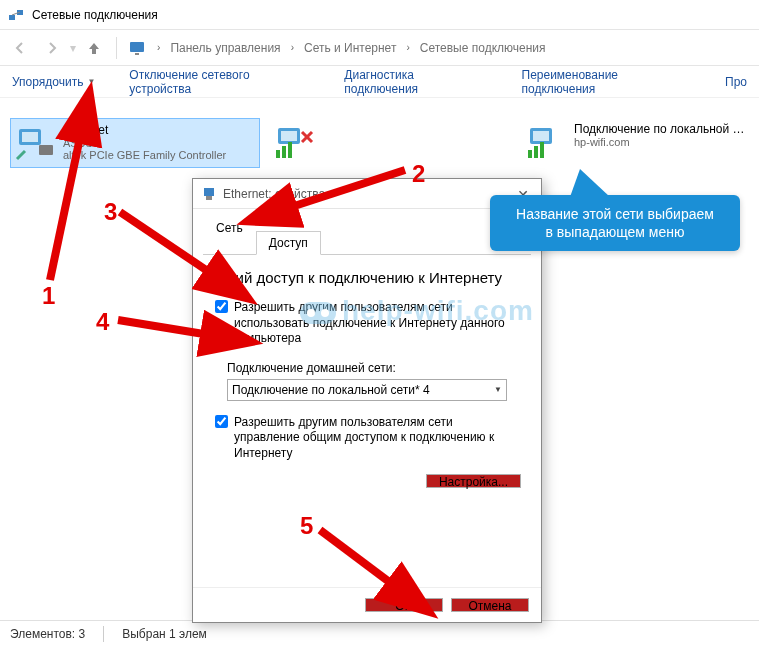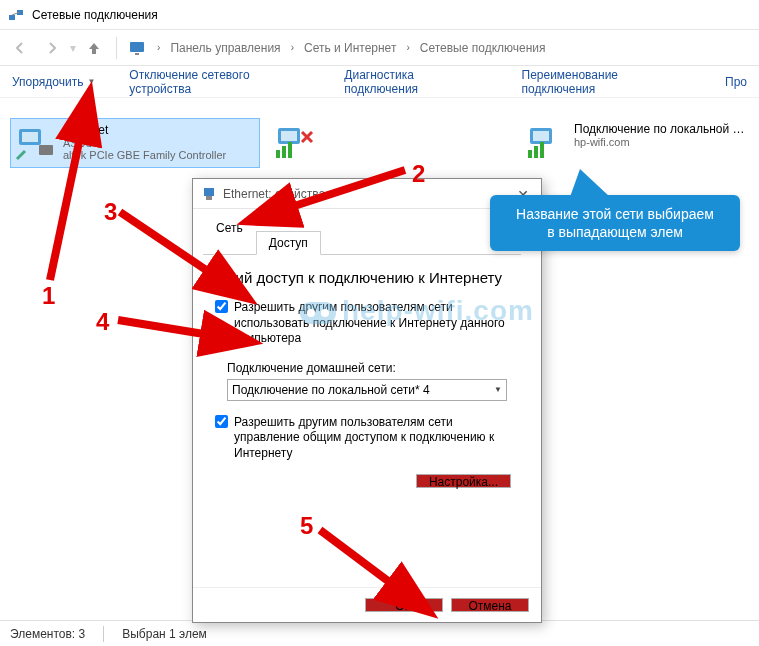--- a/index.html
+++ b/index.html
@@ -31,21 +31,21 @@
   .conn-sub { color: #666; font-size: 11px; white-space: nowrap; overflow: hidden; text-overflow: ellipsis; }
 
   
   .statusbar { position: absolute; bottom: 0; left: 0; right: 0; height: 26px; border-top: 1px solid #e0e0e0; display: flex; align-items: center; gap: 18px; padding: 0 10px; background: #fff; color: #333; }
 
   
   .dialog { position: absolute; left: 192px; top: 178px; width: 350px; height: 445px; background: #fff; border: 1px solid #888; box-shadow: 3px 3px 12px rgba(0,0,0,0.25); display: flex; flex-direction: column; }
   .dlg-title { height: 30px; display: flex; align-items: center; padding: 0 8px; border-bottom: 1px solid #e5e5e5; position: relative; color: #555; }
   .dlg-title .icon-eth { width: 16px; height: 16px; margin-right: 6px; }
   .dlg-close { position: absolute; right: 6px; top: 6px; width: 24px; height: 20px; display: flex; align-items: center; justify-content: center; color: #555; cursor: pointer; font-size: 14px;}
-  .dlg-body { flex: 1; padding: 6px 20px 10px 10px; display: flex; flex-direction: column; }
+  .dlg-body { flex: 1; padding: 6px 10px 10px 10px; display: flex; flex-direction: column; }
 
   .tabs { display: flex; border-bottom: 1px solid #ccc; margin-bottom: 10px; }
   .tab { padding: 4px 12px; border: 1px solid transparent; position: relative; top: 1px; cursor: pointer; }
   .tab.active { border: 1px solid #ccc; border-bottom: 1px solid #fff; background: #fff; margin-top: 15px; }
 
   .group-label { font-size: 15px; margin: 4px 0 10px 0; }
   .cb-row { display: flex; align-items: flex-start; gap: 6px; margin: 4px 0 4px 12px; }
   .cb-row label { line-height: 1.3; max-width: 280px; }
   .subgroup { margin: 10px 0 4px 24px; }
   .select { width: 280px; height: 22px; border: 1px solid #aaa; background: #fff; padding: 0 4px; margin-left: 24px; display: flex; align-items: center; justify-content: space-between; cursor: pointer; }
@@ -206,21 +206,21 @@
 
   </div>
   <div class="dlg-footer">
     <button class="btn-small">OK</button>
     <button class="btn-small">Отмена</button>
   </div>
 </div>
 
 <div class="callout">
   <div>Название этой сети выбираем</div>
-  <div>в выпадающем элем</div>
+  <div>в выпадающем меню</div>
 </div>
 
 <div class="watermark">
   <svg class="wm-icon" width="36" height="22" viewBox="0 0 36 22">
       <rect x="0" y="0" width="36" height="22" rx="11" fill="rgba(120,190,230,0.45)"></rect>
       <circle cx="11" cy="11" r="4" fill="#fff"></circle>
       <circle cx="25" cy="11" r="4" fill="#fff"></circle>
     </svg><span>help-wifi.com</span>
 </div>
 

